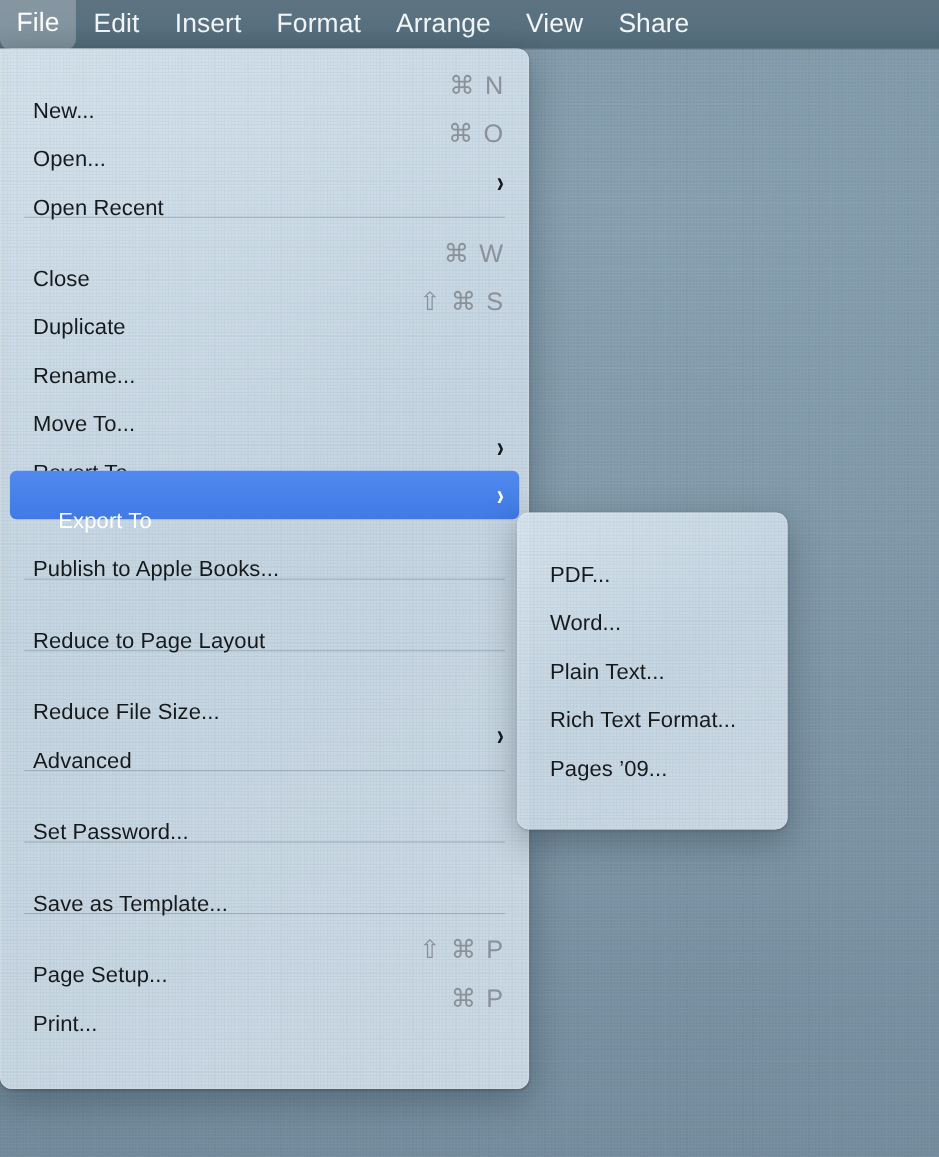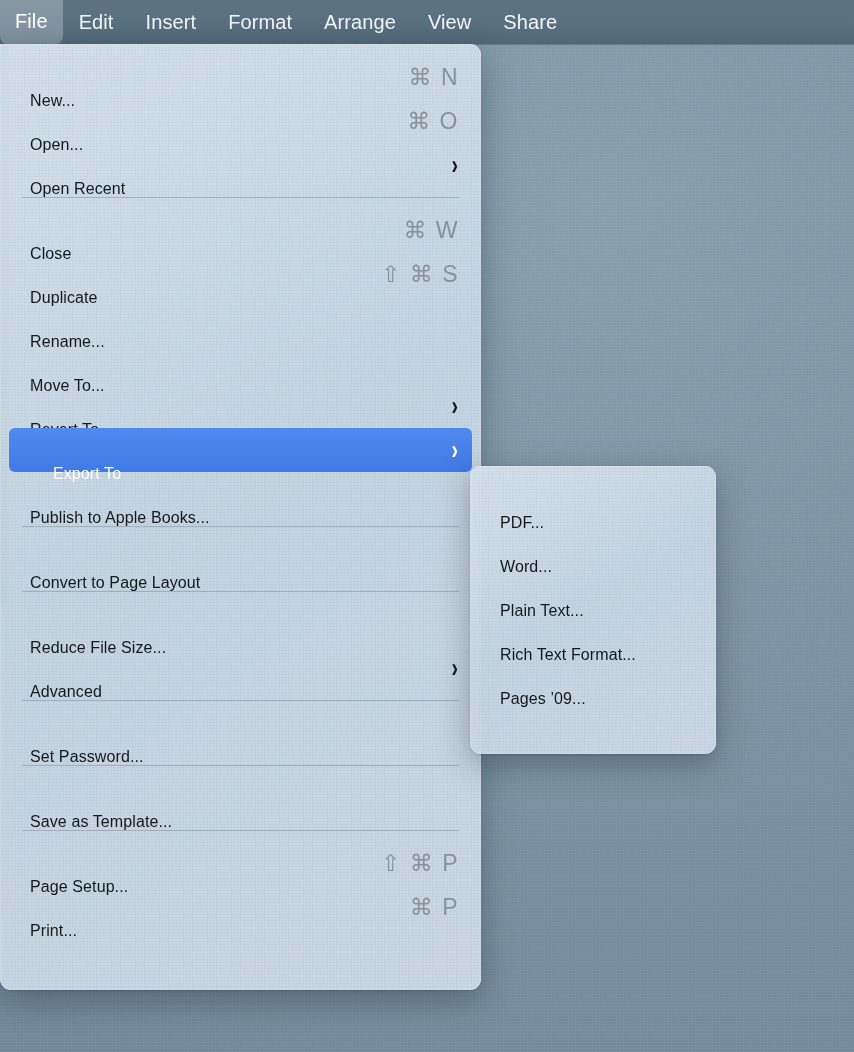--- a/index.html
+++ b/index.html
@@ -41,21 +41,21 @@
     width: 854px;
     height: 44px;
     background: linear-gradient(180deg, #5d7382 0%, #58707f 55%, #506976 100%);
     display: flex;
     align-items: center;
     z-index: 40;
     box-shadow: 0 1px 0 rgba(0,0,0,.18);
   }
   .mb-item {
     color: #f3f6f8;
-    font-size: 20px;
+    font-size: 24px;
     line-height: 1;
     padding: 8px 15px 9px 15px;
     margin: 0 1px;
     border-radius: 8px;
     white-space: nowrap;
     letter-spacing: .1px;
   }
   .mb-item.active {
     background: rgba(255,255,255,.26);
     color: #ffffff;
@@ -128,21 +128,21 @@
     position: relative;
     display: flex;
     align-items: center;
     height: 44px;
     margin: 0 9px;
     padding: 0 13px 0 21px;
     border-radius: 6px;
     box-sizing: border-box;
   }
   .menu-row .label {
-    font-size: 16px;
+    font-size: 20px;
     color: #16191c;
     line-height: 1;
     white-space: nowrap;
     letter-spacing: .1px;
     margin-top: 48px;
   }
   .menu-row .spacer { flex: 1 1 auto; }
 
   .shortcut {
     font-size: 23px;
@@ -240,21 +240,21 @@
         <span class="label">Export To</span>
         <span class="spacer"></span>
         <span class="chev">›</span>
       </div>
       <div class="menu-row">
         <span class="label">Publish to Apple Books...</span>
         <span class="spacer"></span>
       </div>
       <div class="separator"></div>
       <div class="menu-row">
-        <span class="label">Convert to Page Layout</span>
+        <span class="label">Reduce to Page Layout</span>
         <span class="spacer"></span>
       </div>
       <div class="separator"></div>
       <div class="menu-row">
         <span class="label">Reduce File Size...</span>
         <span class="spacer"></span>
       </div>
       <div class="menu-row">
         <span class="label">Advanced</span>
         <span class="spacer"></span>

